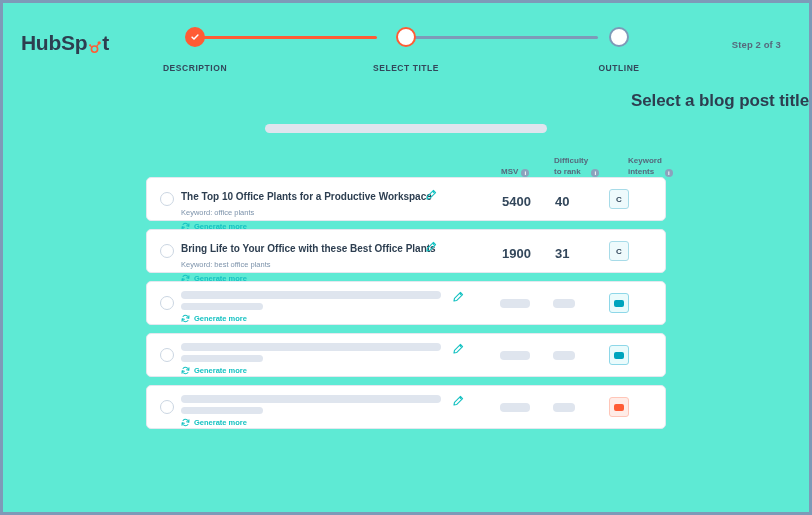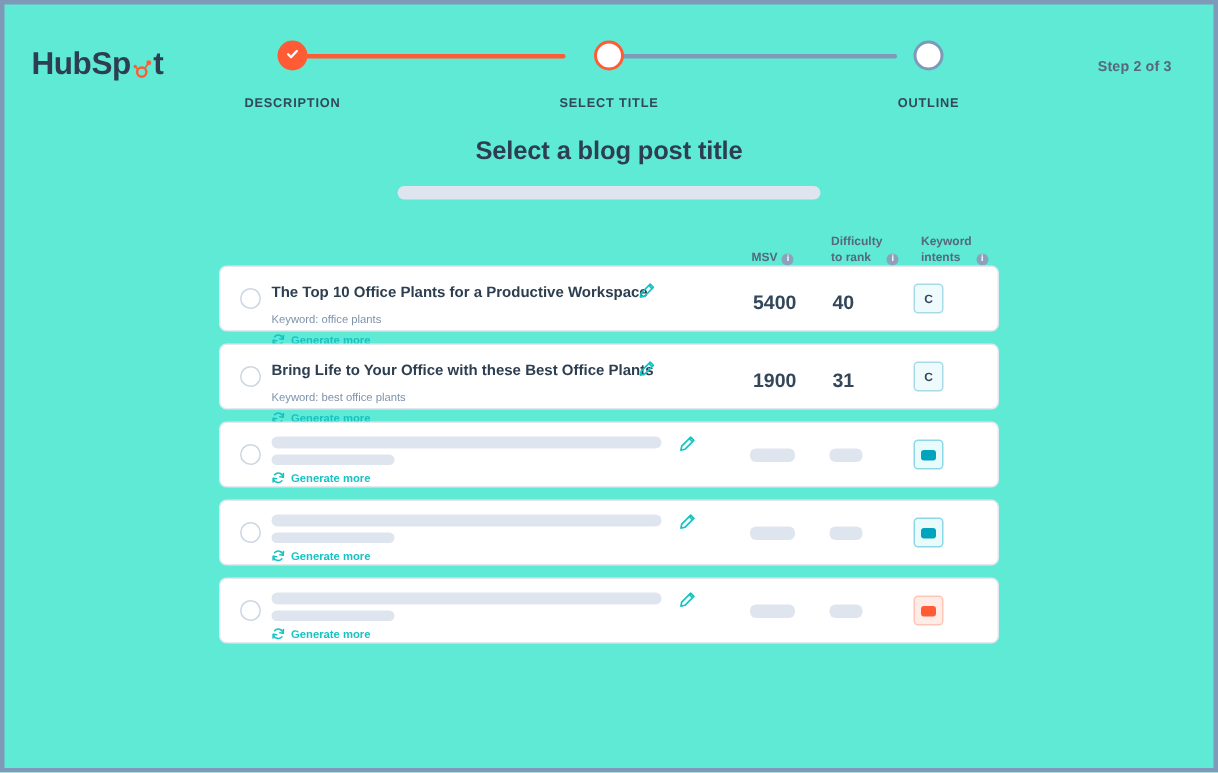--- a/index.html
+++ b/index.html
@@ -115,21 +115,21 @@
     white-space: nowrap;
     transform: translateX(-50%);
     margin-top: 10px;
   }
   .lbl-1 { left: 32px; }
   .lbl-2 { left: 243px; }
   .lbl-3 { left: 456px; }
 
   
   .page-title {
-    text-align: center;
+    text-align: right;
     font-size: 17px;
     font-weight: 700;
     color: #2d3e50;
     margin-top: 16px;
     letter-spacing: -0.1px;
   }
   .subtitle-skeleton {
     width: 282px;
     height: 9px;
     border-radius: 5px;
@@ -155,21 +155,21 @@
     font-weight: 600;
     color: #56687c;
     line-height: 10.5px;
     display: flex;
     align-items: flex-end;
     gap: 3px;
   }
   .col-head .txt { display: block; }
   .ch-msv  { left: 355px; }
   .ch-diff { left: 408px; }
-  .ch-int  { left: 468px; }
+  .ch-int  { left: 482px; }
   .info-dot {
     display: inline-block;
     width: 8px;
     height: 8px;
     border-radius: 50%;
     background: #8ba2bd;
     color: #ffffff;
     font-size: 6px;
     font-weight: 700;
     line-height: 8px;

